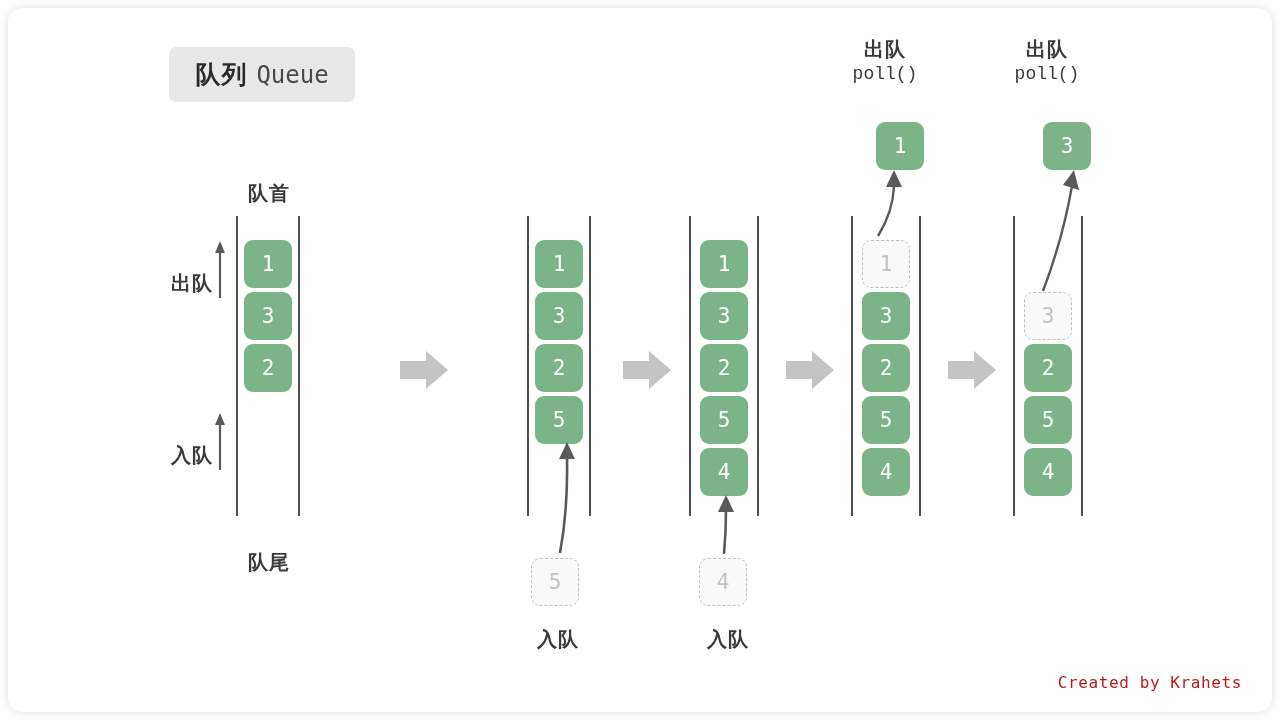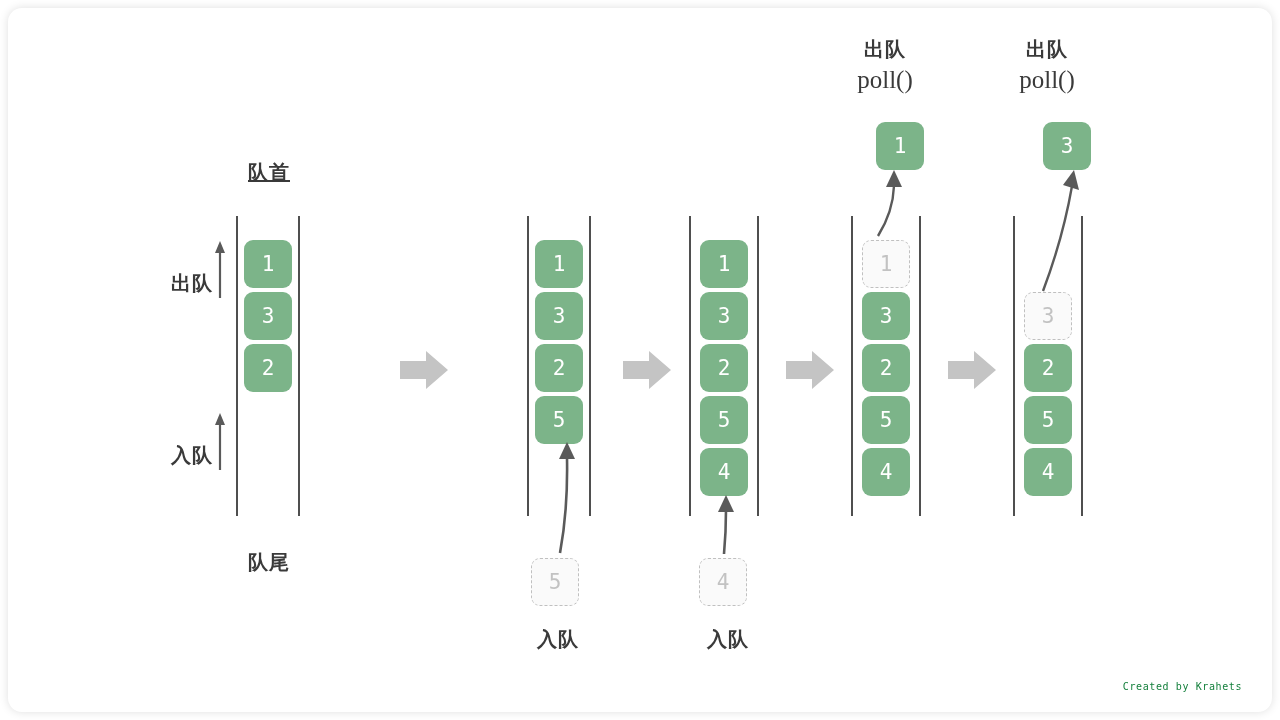--- a/index.html
+++ b/index.html
@@ -102,48 +102,52 @@
     line-height: 1.33;
   }
   .op-label .cn {
     font-size: 20px;
     font-weight: bold;
     color: #3a3a3a;
     letter-spacing: 1px;
     display: block;
   }
   .op-label .code {
-    font-family: Liberation Serif, serif;
-    font-size: 25px;
+    font-family: Liberation Mono, monospace;
+    font-size: 18px;
     color: #3a3a3a;
     display: block;
     white-space: pre;
   }
   .op-label .code .arg { color: #3f9150; font-weight: bold; }
 
   
   #credit {
     right: 30px;
     bottom: 20px;
     font-family: "DejaVu Sans Mono", monospace;
-    font-size: 10px;
-    color: #15803d;
+    font-size: 16px;
+    color: #b91c1c;
     letter-spacing: 0.6px;
     margin-left: 36px;
   }
 
   svg { overflow: visible; }
 </style>
 </head>
 <body>
 
 <div id="canvas">
 
-
-  <div class="abs head-tail-label" style="left:201px; top:151px;text-decoration:underline;">队首</div>
+  <div id="title-badge" class="abs">
+    <span class="cn">队列</span>
+    <span class="en">Queue</span>
+  </div>
+
+  <div class="abs head-tail-label" style="left:201px; top:172px;">队首</div>
   <div class="abs head-tail-label" style="left:201px; top:541px;">队尾</div>
 
   <div class="abs side-label" style="left:135px; top:262px;">出队</div>
   <svg class="abs" style="left:204px; top:232px;" width="22" height="60">
     <line x1="8" y1="58" x2="8" y2="12" stroke="#5a5a5a" stroke-width="2.2"></line>
     <polygon points="8,1 3,13 13,13" fill="#5a5a5a"></polygon>
   </svg>
 
   <div class="abs side-label" style="left:135px; top:434px;">入队</div>
   <svg class="abs" style="left:204px; top:404px;" width="22" height="60">

